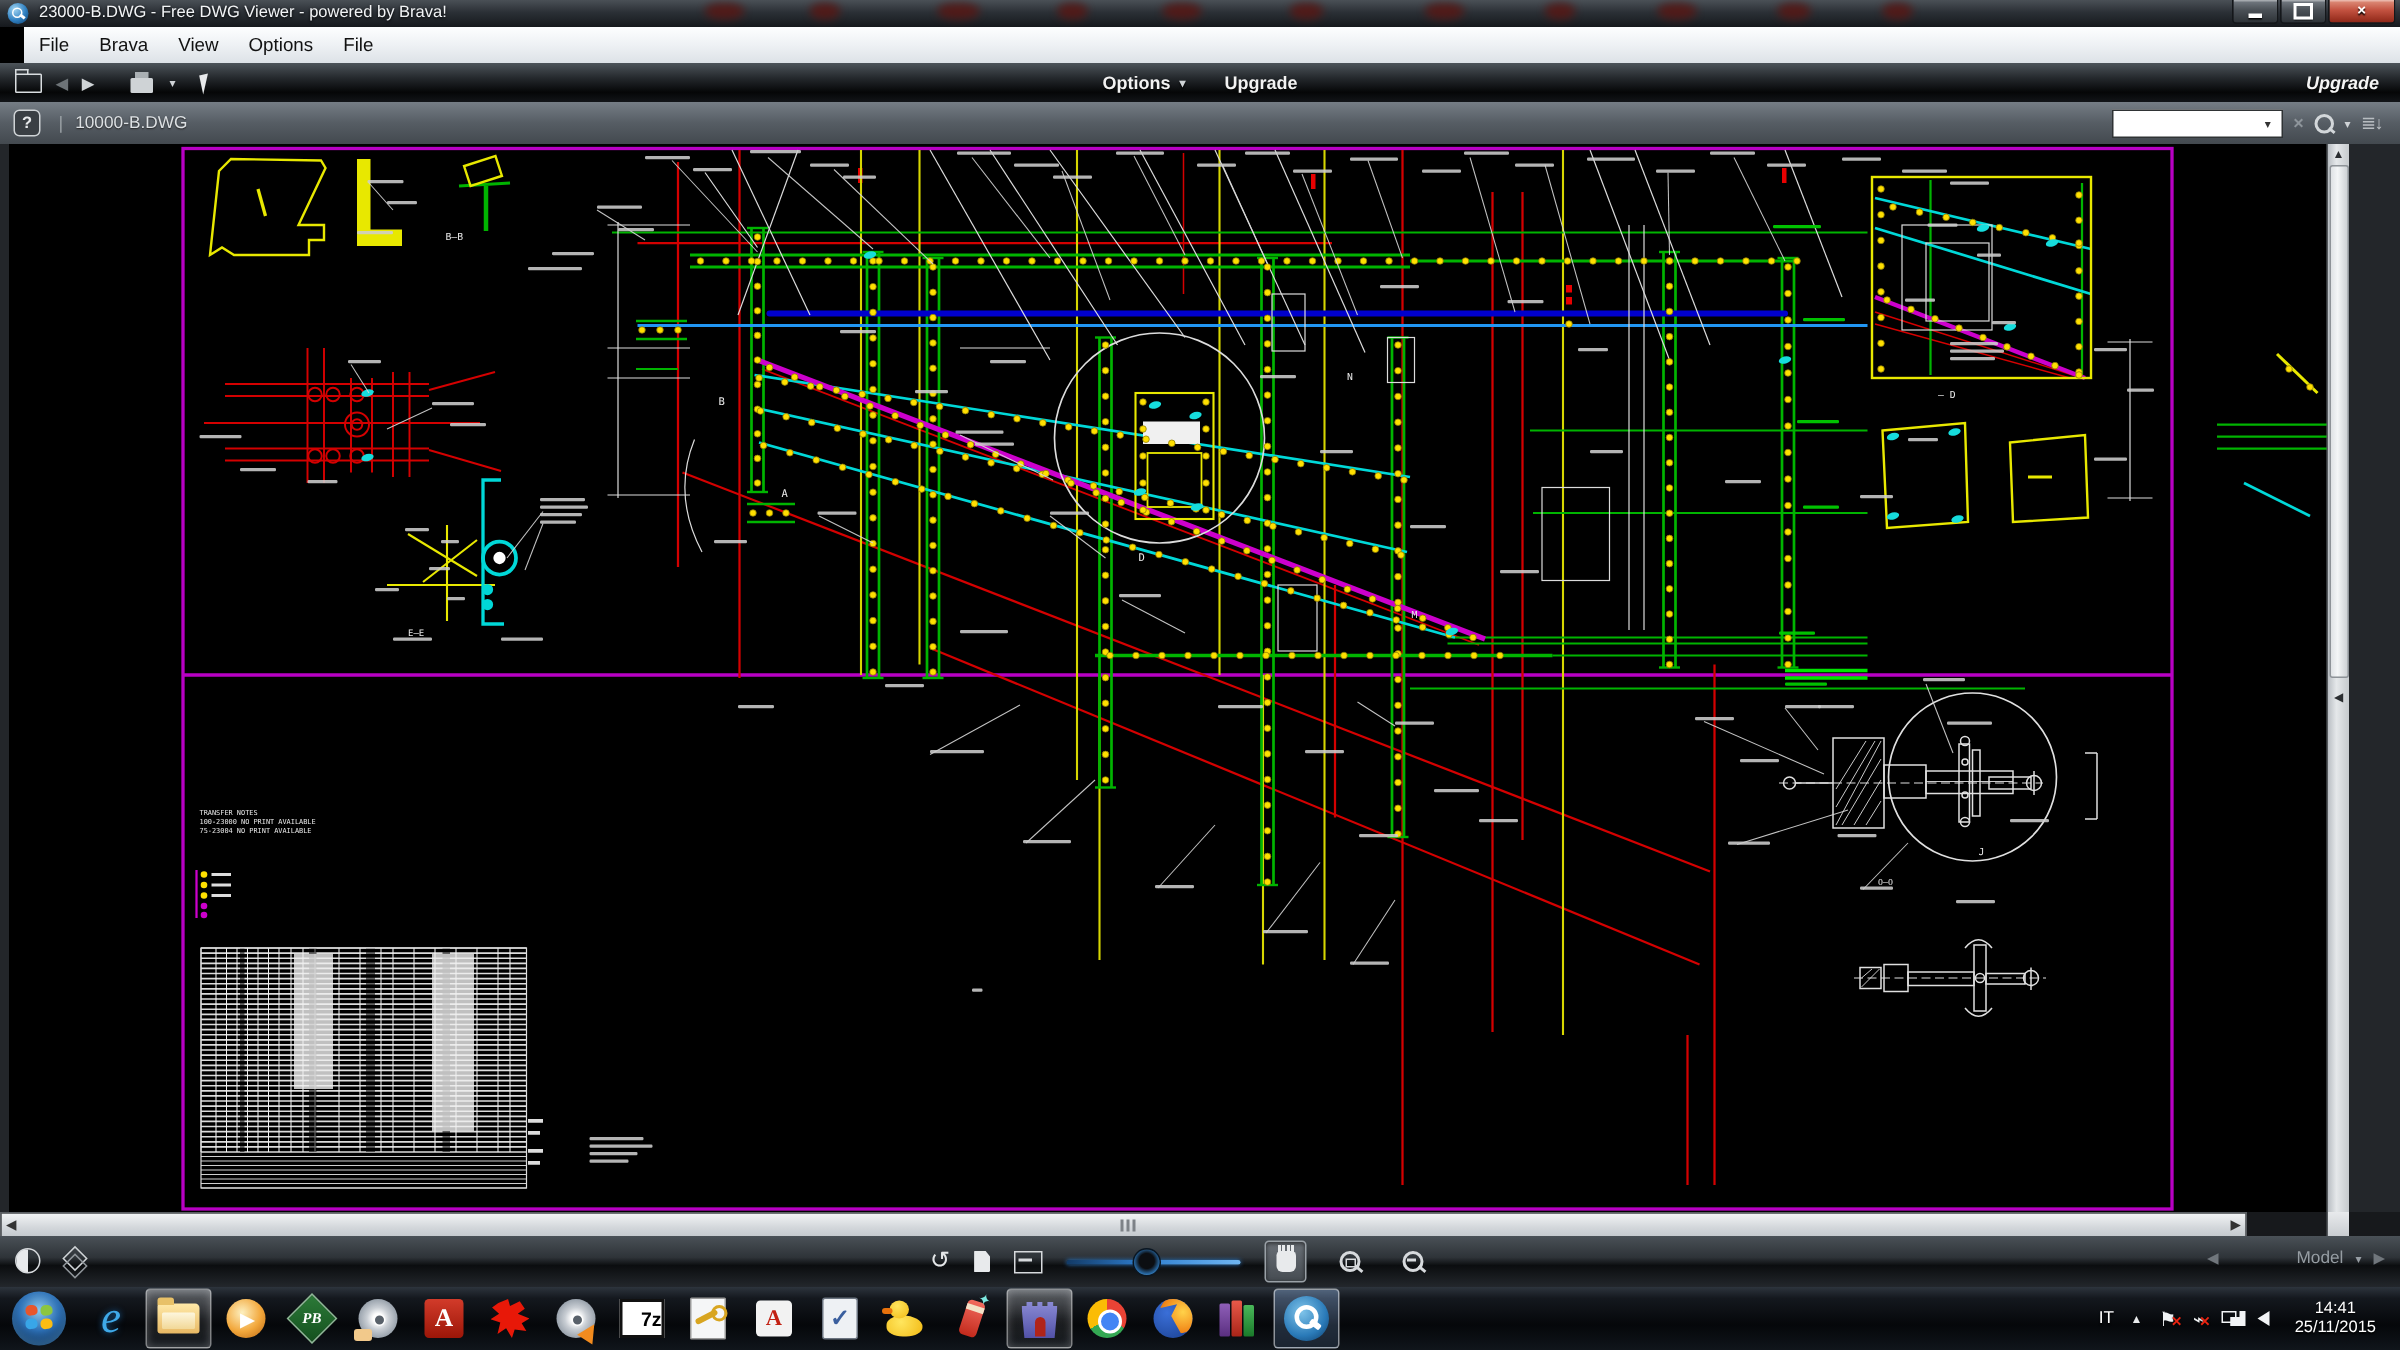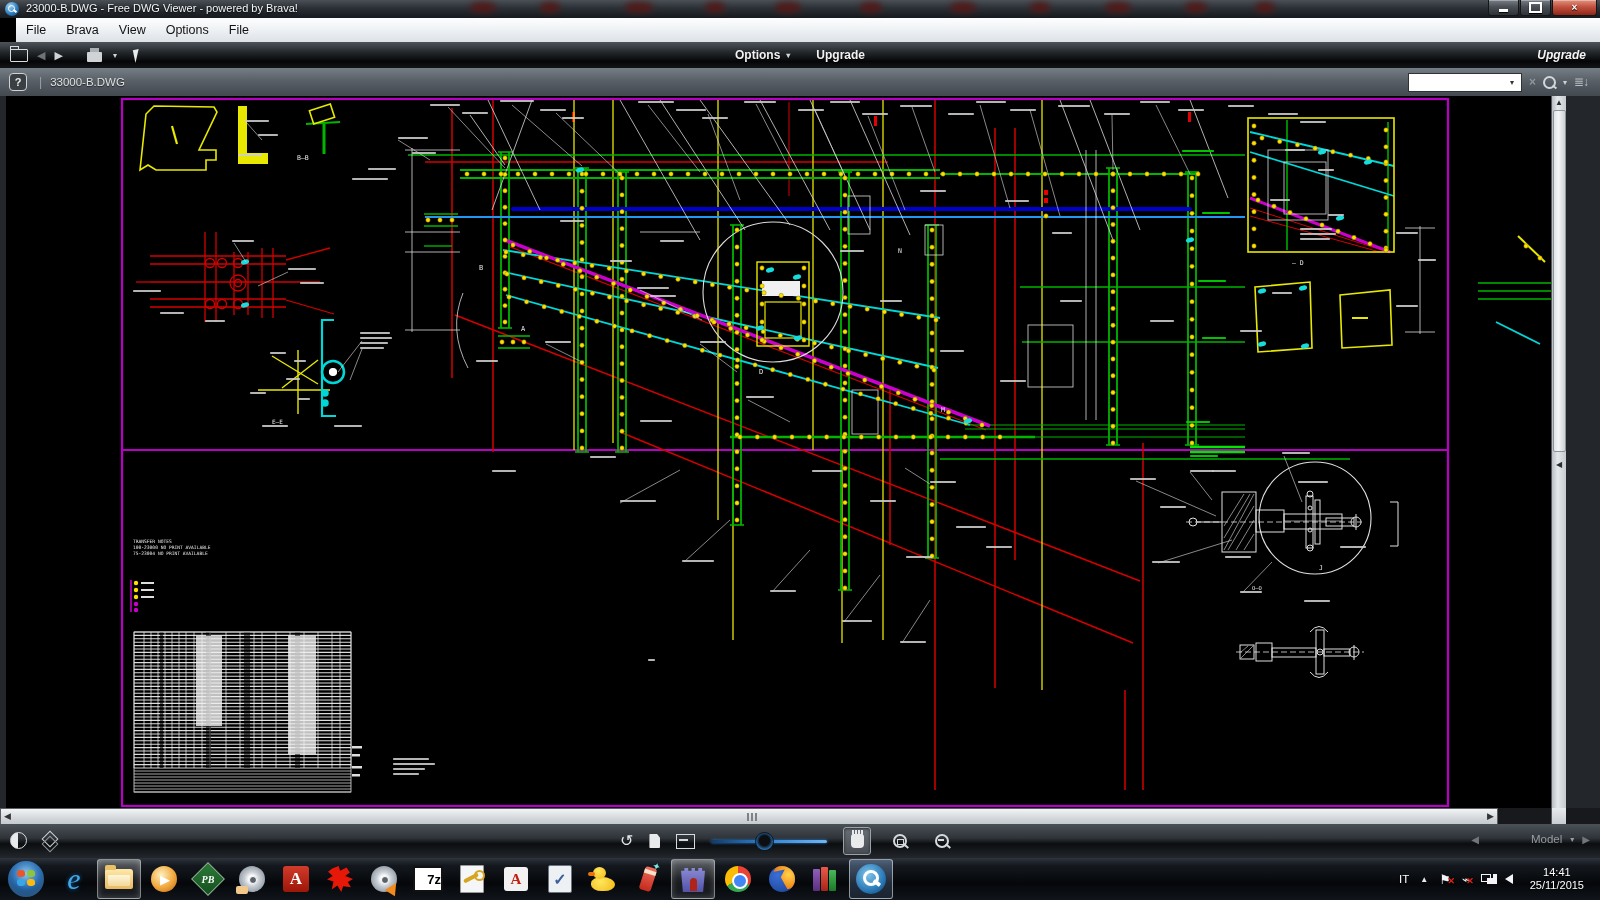--- a/index.html
+++ b/index.html
@@ -232,21 +232,21 @@
           <span class="dd">▾</span>
       </span>
       <span class="tbtn">Upgrade</span>
     </div>
     <div class="tb-right">Upgrade</div>
   </div>
 
   <div class="tabbar">
     <div class="help-badge">?</div>
     <span class="tab-sep">|</span>
-    <span class="docname">33000-B.DWG</span>
+    <span class="docname">10000-B.DWG</span>
     <div class="searchwrap">
       <div class="searchbox">
         <input value="" style="">
         <span class="cdd">▾</span>
       </div>
       <span class="sicon-x">×</span>
       <span class="mag"></span>
       <span class="sicon-dd">▾</span>
       <span class="sicon-list">≣↓</span>
     </div>

